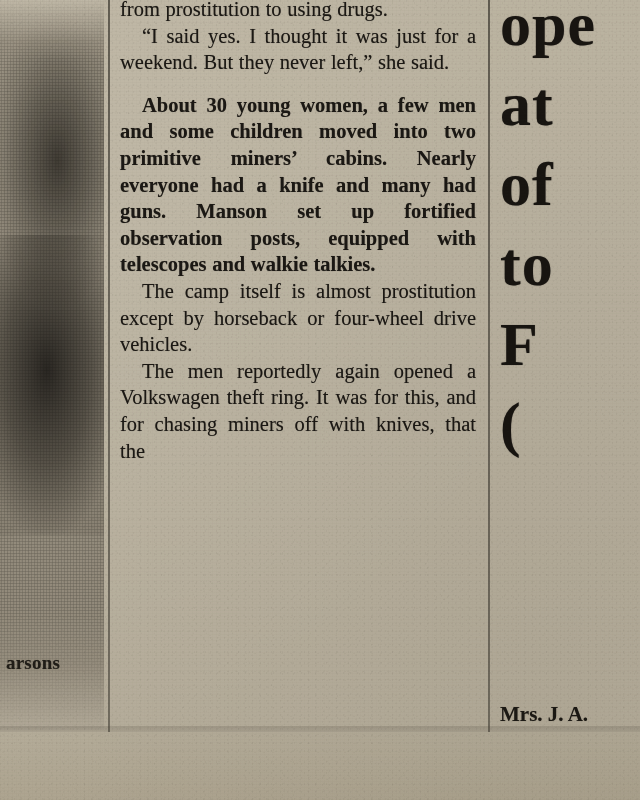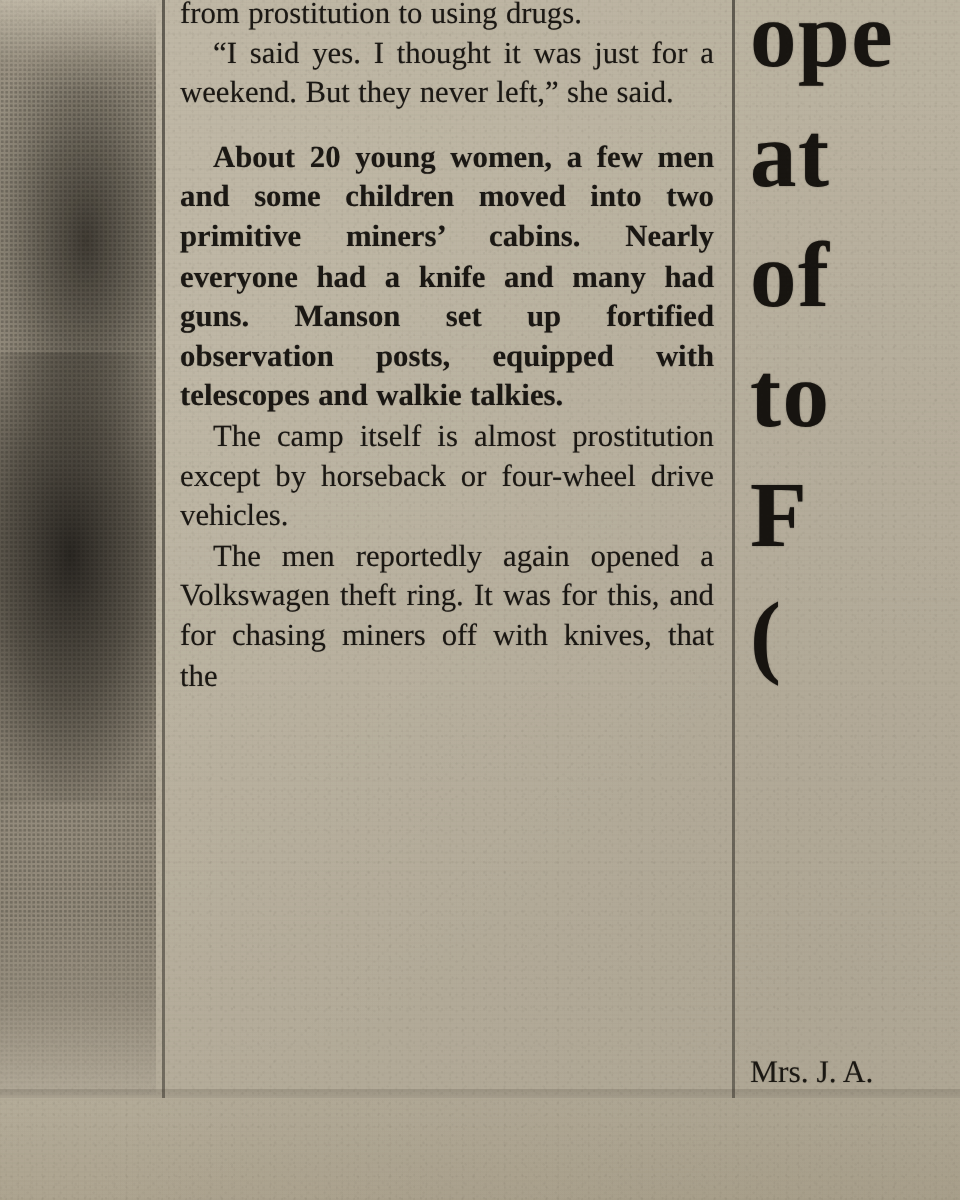--- a/index.html
+++ b/index.html
@@ -159,21 +159,21 @@
   }
   #right-col .big-line { display: block; white-space: nowrap; }
 
   #right-caption {
     position: absolute;
     left: 500px;
     top: 700px;
     width: 140px;
     font-family: "Liberation Serif", serif;
     font-size: 21px;
-    font-weight: 400;
+    font-weight: 700;
     line-height: 28px;
     color: #201d18;
     text-shadow: 0 0 0.8px rgba(35,31,26,0.4);
   }
 
   
   #bottom-margin {
     position: absolute;
     left: 0; top: 732px;
     width: 640px; height: 68px;
@@ -193,29 +193,30 @@
 
   <div id="photo-col">
     <div id="photo-halftone"></div>
     <div id="photo-dots"></div>
     <div id="photo-dark-block"></div>
     <div id="photo-light-top"></div>
     <div id="photo-light-bottom"></div>
   </div>
 
   <div id="photo-caption">
+    <span class="cap-line">arsons</span>
   </div>
 
   <div class="col-rule" id="rule-left"></div>
   <div class="col-rule" id="rule-right"></div>
 
   <div id="article-col">
     <p class="no-indent">from prostitution to using drugs.</p>
     <p>“I said yes. I thought it was just for a weekend. But they never left,” she said.</p>
-    <p class="bold-lead gap-before">About 20 young women, a few men and some children moved into two primitive miners’ cabins. Nearly everyone had a knife and many had guns. Manson set up fortified observation posts, equipped with telescopes and walkie talkies.</p>
+    <p class="bold-lead gap-before">About 30 young women, a few men and some children moved into two primitive miners’ cabins. Nearly everyone had a knife and many had guns. Manson set up fortified observation posts, equipped with telescopes and walkie talkies.</p>
     <p>The camp itself is almost prostitution except by horseback or four-wheel drive vehicles.</p>
     <p>The men reportedly again opened a Volkswagen theft ring. It was for this, and for chasing miners off with knives, that the</p>
   </div>
 
   <div id="right-col">
     <span class="big-line">ope</span>
     <span class="big-line">at</span>
     <span class="big-line">of</span>
     <span class="big-line">to</span>
     <span class="big-line">F</span>

